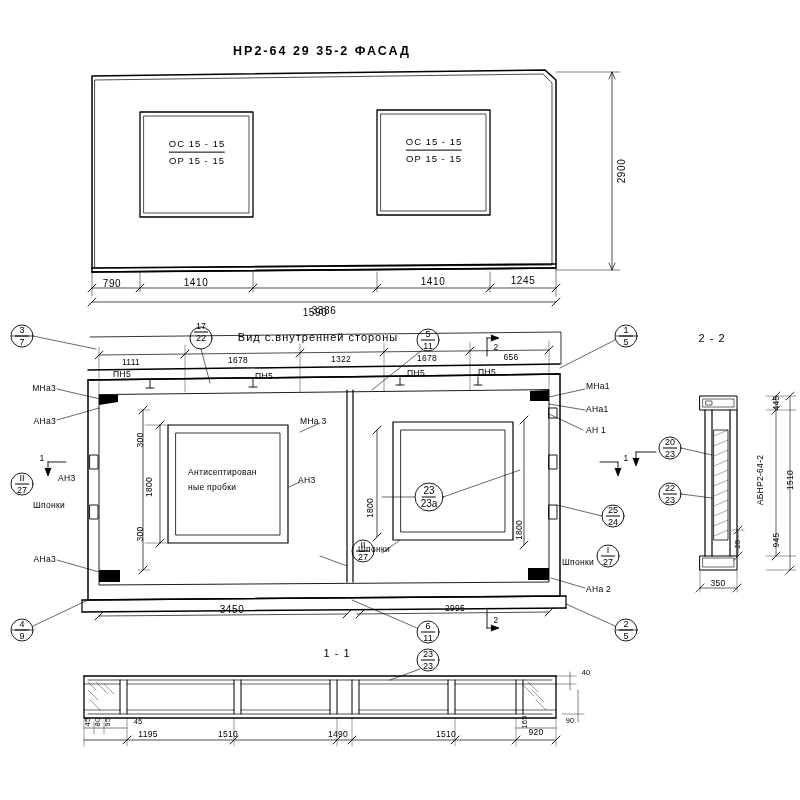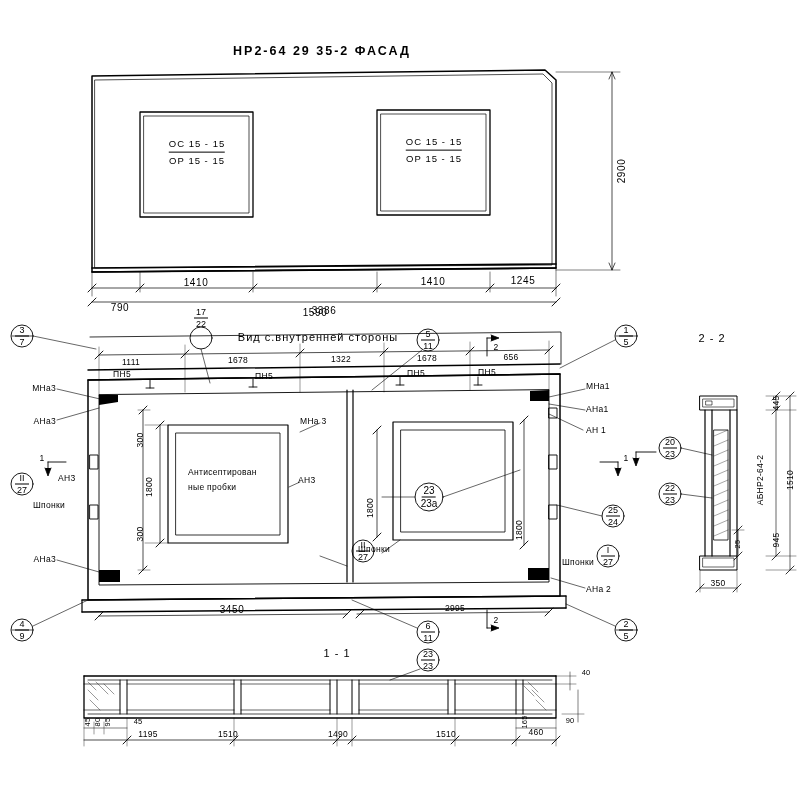--- a/index.html
+++ b/index.html
@@ -429,21 +429,21 @@
     <div>ОР 15 - 15</div>
   </div>
   <div class="win-lbl" style="left:434px; top:150px;">
     <div>ОС 15 - 15</div>
     <div class="bar"></div>
     <div>ОР 15 - 15</div>
   </div>
 
   <div class="lbl mid vert" style="left:622px; top:171px;">2900</div>
 
-  <div class="lbl mid c" style="left:120px; top:284px;margin-top:24px;">790</div>
+  <div class="lbl mid c" style="left:112px; top:284px;">790</div>
   <div class="lbl mid c" style="left:196px; top:283px;">1410</div>
   <div class="lbl mid c" style="left:315px; top:282px;margin-top:31px;">1590</div>
   <div class="lbl mid c" style="left:433px; top:282px;">1410</div>
   <div class="lbl mid c" style="left:523px; top:281px;">1245</div>
   <div class="lbl mid c" style="left:324px; top:311px;">3386</div>
 
   <div class="lbl big c" style="left:318px; top:338px;">Вид с.внутренней стороны</div>
 
   <div class="lbl sm c" style="left:131px; top:362px;">1111</div>
   <div class="lbl sm c" style="left:238px; top:360px;">1678</div>
@@ -488,21 +488,21 @@
   <div class="lbl sm c" style="left:42px; top:458px;">1</div>
   <div class="lbl sm c" style="left:626px; top:458px;">1</div>
   <div class="lbl sm c" style="left:496px; top:347px;">2</div>
   <div class="lbl sm c" style="left:496px; top:620px;">2</div>
 
   <div class="frac" style="left:22px; top:336px;">
     <span class="num">3</span>
     <span class="bar"></span>
     <span class="den">7</span>
   </div>
-  <div class="frac" style="left:201px; top:318px;">
+  <div class="frac" style="left:201px; top:332px;">
     <span class="num">17</span>
     <span class="bar"></span>
     <span class="den">22</span>
   </div>
   <div class="frac" style="left:428px; top:340px;">
     <span class="num">5</span>
     <span class="bar"></span>
     <span class="den">11</span>
   </div>
   <div class="frac" style="left:626px; top:336px;">
@@ -572,21 +572,21 @@
   <div class="lbl big c" style="left:337px; top:654px;">1 - 1</div>
   <div class="frac" style="left:428px; top:660px;">
     <span class="num">23</span>
     <span class="bar"></span>
     <span class="den">23</span>
   </div>
   <div class="lbl sm c" style="left:148px; top:734px;">1195</div>
   <div class="lbl sm c" style="left:228px; top:734px;">1510</div>
   <div class="lbl sm c" style="left:338px; top:734px;">1490</div>
   <div class="lbl sm c" style="left:446px; top:734px;">1510</div>
-  <div class="lbl sm c" style="left:536px; top:732px;">460</div>
+  <div class="lbl sm c" style="left:536px; top:732px;">920</div>
 
   <div class="lbl xs vert" style="left:88px; top:722px;">45</div>
   <div class="lbl xs vert" style="left:98px; top:722px;">80</div>
   <div class="lbl xs vert" style="left:108px; top:722px;">95</div>
   <div class="lbl xs c" style="left:138px; top:722px;">45</div>
   <div class="lbl xs vert" style="left:525px; top:722px;">165</div>
   <div class="lbl xs c" style="left:570px; top:721px;">90</div>
   <div class="lbl xs c" style="left:586px; top:673px;">40</div>
 
 </div>

